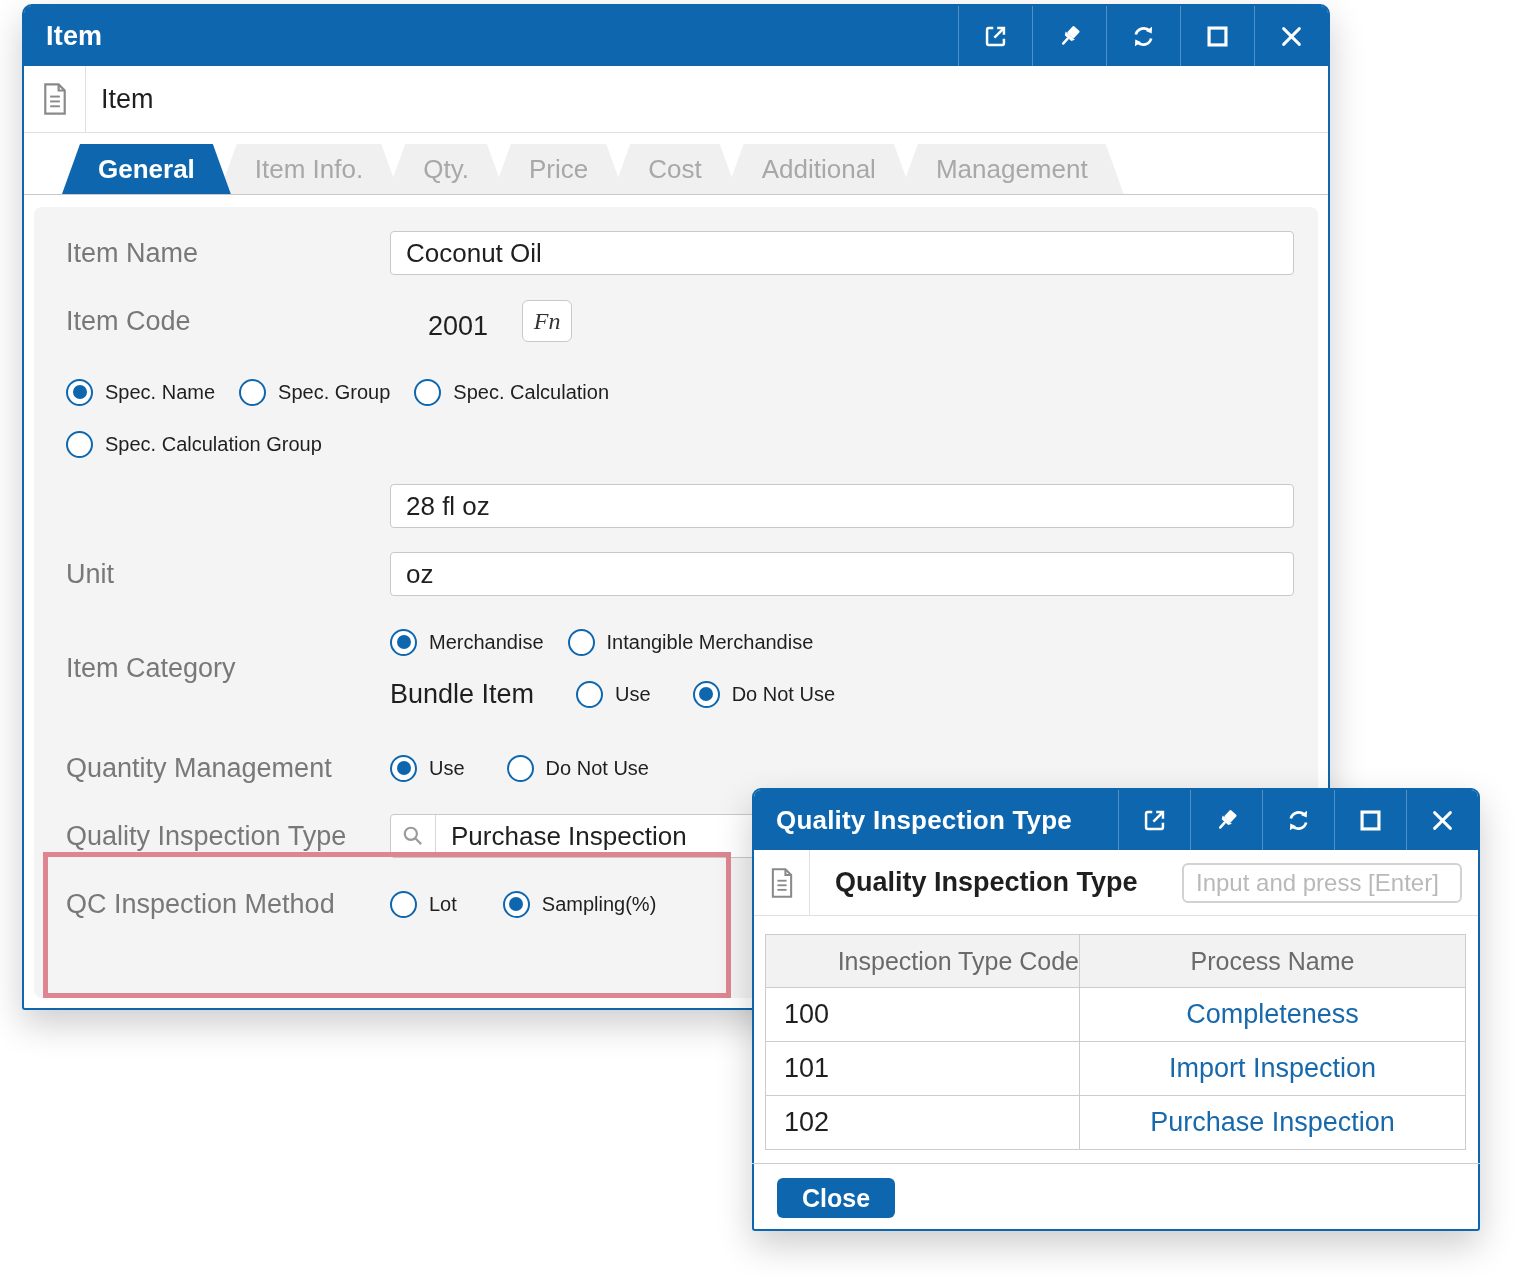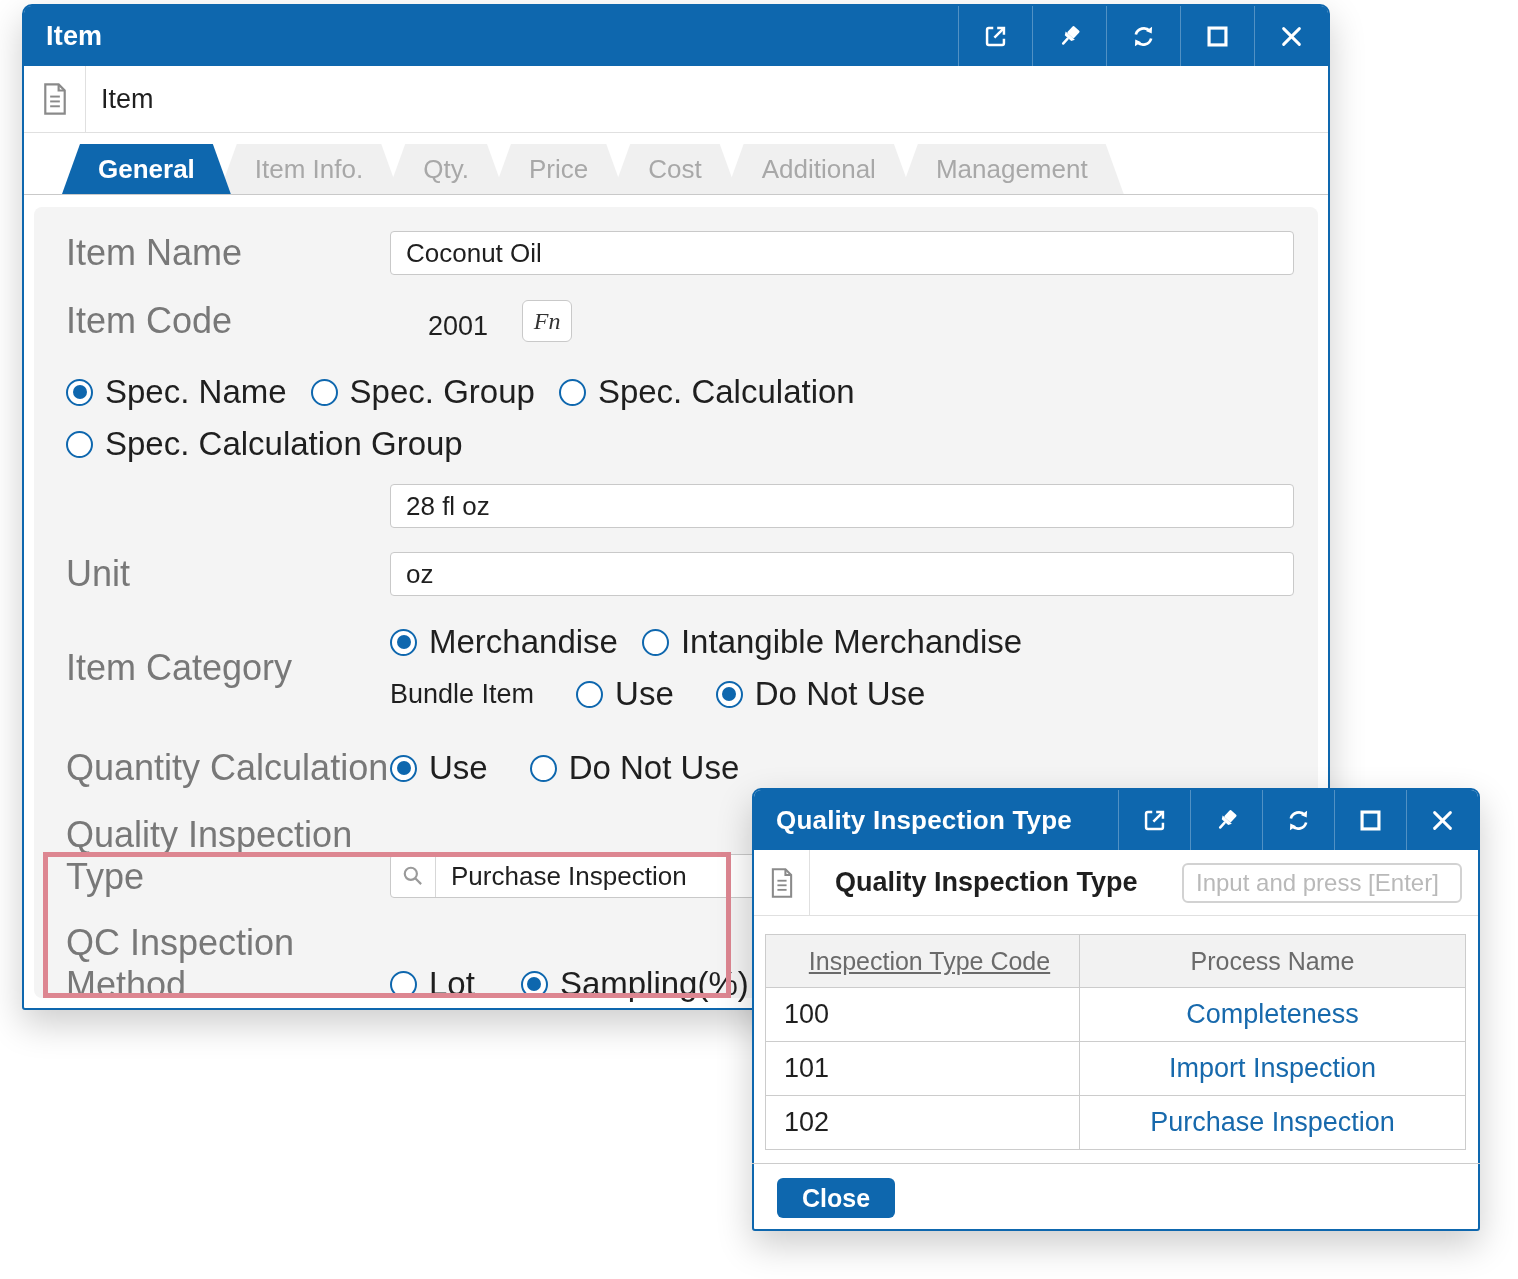--- a/index.html
+++ b/index.html
@@ -47,41 +47,41 @@
     margin-right:-12px;position:relative;cursor:pointer;white-space:nowrap;}
   .tab.inactive{background:var(--tab-inactive-bg);color:var(--tab-inactive-text);
     filter:drop-shadow(0 0 1px #c4c4c4);z-index:1;}
   .tab.active{background:var(--accent);color:#fff;font-weight:700;z-index:2;
     filter:drop-shadow(0 0 1px rgba(0,0,0,0.12));}
 
   
   .form-area{position:absolute;left:10px;right:10px;top:201px;bottom:10px;
     background:var(--form-bg);border-radius:8px;padding:24px 24px 24px 32px;}
   .frow{display:flex;}
-  .flabel{width:324px;min-width:324px;color:var(--label);font-size:36px;
+  .flabel{width:324px;min-width:324px;color:var(--label);font-size:27px;
     display:flex;align-items:center;}
   .fctrl{flex:1;display:flex;align-items:flex-end;}
   .fctrl.col{flex-direction:column;align-items:stretch;}
 
   .text-input{height:44px;width:100%;background:#fff;border:1px solid var(--input-border);
     border-radius:4px;font-size:26px;padding:0 15px;color:var(--text);
     font-family:"Liberation Sans","DejaVu Sans",sans-serif;outline:none;}
 
   .code-text{font-size:27px;color:var(--text);}
   .fn-btn{margin-left:34px;width:50px;height:42px;background:#fff;border:1px solid var(--input-border);
     border-radius:6px;font-style:italic;font-size:24px;color:#333;cursor:pointer;
     font-family:"Liberation Serif","DejaVu Serif",serif;}
 
   .radio-line{display:flex;align-items:center;height:44px;gap:24px;}
   .radio-opt{display:flex;align-items:center;gap:12px;cursor:pointer;}
   .radio{width:27px;height:27px;min-width:27px;border:2.5px solid var(--accent);
     border-radius:50%;background:#fff;position:relative;display:inline-block;}
   .radio.selected::after{content:"";position:absolute;left:50%;top:50%;width:14px;height:14px;
     margin:-7px 0 0 -7px;border-radius:50%;background:var(--accent);}
-  .radio-text{font-size:33px;color:var(--text);white-space:nowrap;}
+  .radio-text{font-size:20px;color:var(--text);white-space:nowrap;}
   .inline-label{font-size:27px;color:var(--text);margin-right:30px;white-space:nowrap;}
 
   .search-ctrl{width:520px;height:44px;background:#fff;border:1px solid var(--input-border);
     border-radius:4px;display:flex;align-items:stretch;overflow:hidden;}
   .search-ctrl .mag{width:45px;display:flex;align-items:center;justify-content:center;
     border-right:1px solid #d7d7d7;}
   .search-ctrl .val{flex:1;display:flex;align-items:center;padding-left:15px;font-size:26px;}
 
   
   .mb-a{margin-bottom:25px;}.mb-b{margin-bottom:28px;}.mb-c{margin-bottom:18px;}
@@ -98,21 +98,21 @@
   .dlg-heading{display:flex;align-items:center;padding-left:25px;font-size:27px;font-weight:600;white-space:nowrap;}
   .dlg-search{margin:13px 16px 13px auto;width:280px;height:40px;border:2px solid #d2d2d2;
     border-radius:6px;font-size:24px;padding:0 12px;color:#555;outline:none;
     font-family:"Liberation Sans","DejaVu Sans",sans-serif;}
   .dlg-search::placeholder{color:#b9b9b9;}
 
   .dlg-body{padding:18px 12px 0 11px;}
   table.qit{width:100%;border-collapse:collapse;}
   table.qit th{height:53px;background:#f2f2f2;border:1px solid #ccc;color:#6a6a6a;
     font-weight:400;font-size:25px;}
-  table.qit th.col-code{width:314px;text-align:center;padding-left:14px;text-decoration:underline;}
+  table.qit th.col-code{width:314px;text-align:right;padding-left:14px;}
   table.qit td{height:54px;border:1px solid #ccc;font-size:27px;background:#fff;}
   td.cell-code{padding-left:18px;color:var(--text);}
   td.cell-link{text-align:center;}
   td.cell-link span{color:var(--link);cursor:pointer;}
 
   .dlg-divider{margin:13px -14px 0 -13px;border-top:1px solid #ccc;}
   .dlg-footer{padding:14px 0 0 12px;}
   .close-btn{height:40px;padding:0 25px;background:var(--accent);color:#fff;border:none;
     border-radius:6px;font-size:25px;font-weight:600;cursor:pointer;
     font-family:"Liberation Sans","DejaVu Sans",sans-serif;text-align:right;}
@@ -265,21 +265,21 @@
             </span>
             <span class="radio-opt">
               <span class="radio selected"></span>
               <span class="radio-text">Do Not Use</span>
             </span>
           </div>
         </div>
       </div>
 
       <div class="frow mb-d">
-        <div class="flabel">Quantity Calculation</div>
+        <div class="flabel">Quantity Management</div>
         <div class="fctrl">
           <div class="radio-line" style="gap:42px;">
             <span class="radio-opt">
               <span class="radio selected"></span>
               <span class="radio-text">Use</span>
             </span>
             <span class="radio-opt">
               <span class="radio"></span>
               <span class="radio-text">Do Not Use</span>
             </span>

